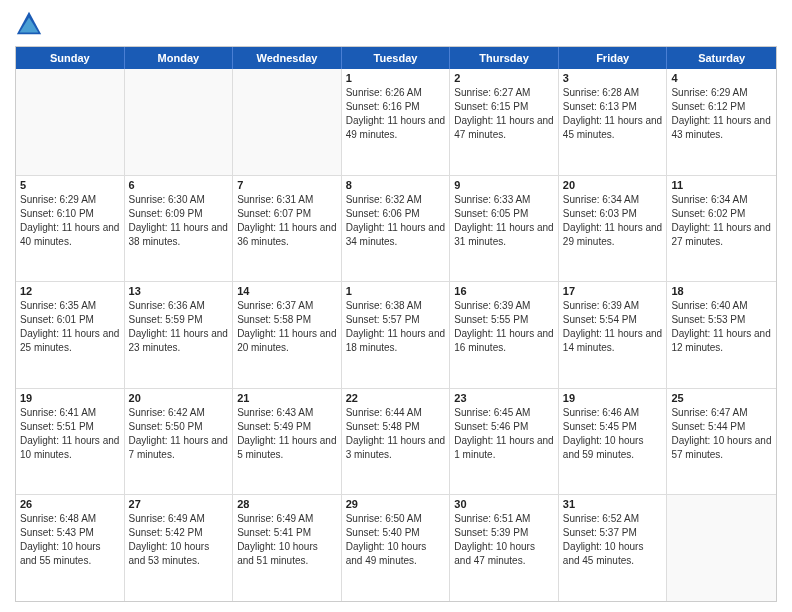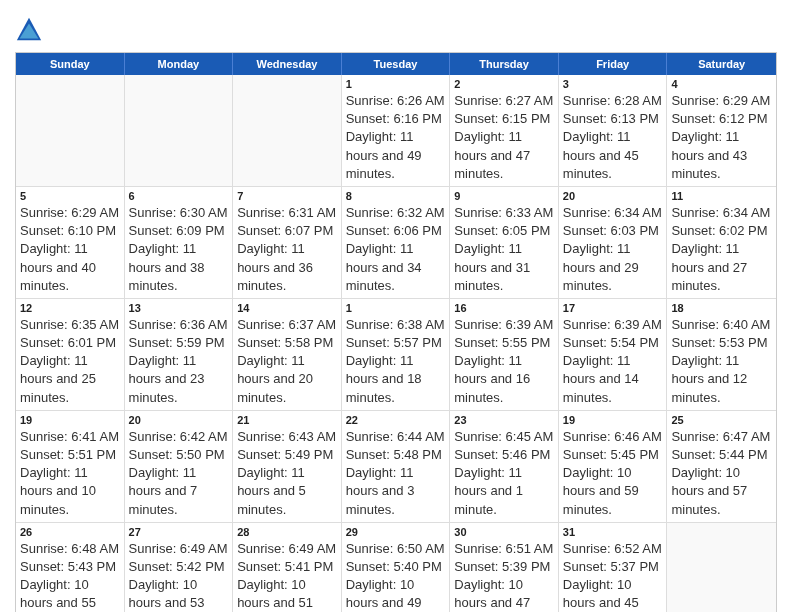--- a/index.html
+++ b/index.html
@@ -6,21 +6,21 @@
     body {
       width: 792px;
       height: 612px;
       font-family: Arial, Helvetica, sans-serif;
       background: #fff;
       overflow: hidden;
     }
     .page {
       width: 792px;
       height: 612px;
-      padding: 16px 15px;
+      padding: 10px 15px;
       display: flex;
       flex-direction: column;
     }
     .header {
       display: flex;
       justify-content: space-between;
       align-items: flex-start;
       margin-bottom: 8px;
     }
     .logo {
@@ -94,21 +94,21 @@
     }
     .cal-cell:last-child { border-right: none; }
     .cal-cell.empty { background: #f9f9f9; }
     .day-num {
       font-size: 11px;
       font-weight: bold;
       color: #222;
       margin-bottom: 2px;
     }
     .day-info {
-      font-size: 13px;
+      font-size: 10px;
       color: #333;
       line-height: 1.4;
     }
   </style>
 </head>
 <body>
 
 <div class="page">
   <div class="header">
     <div class="logo">

